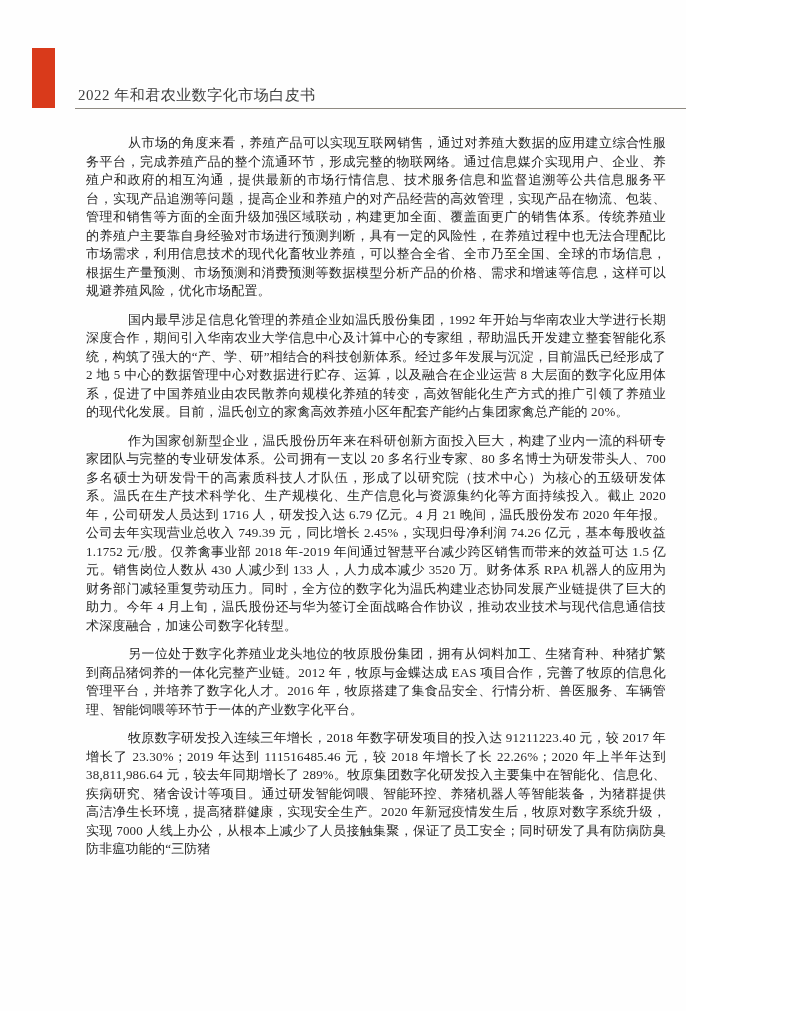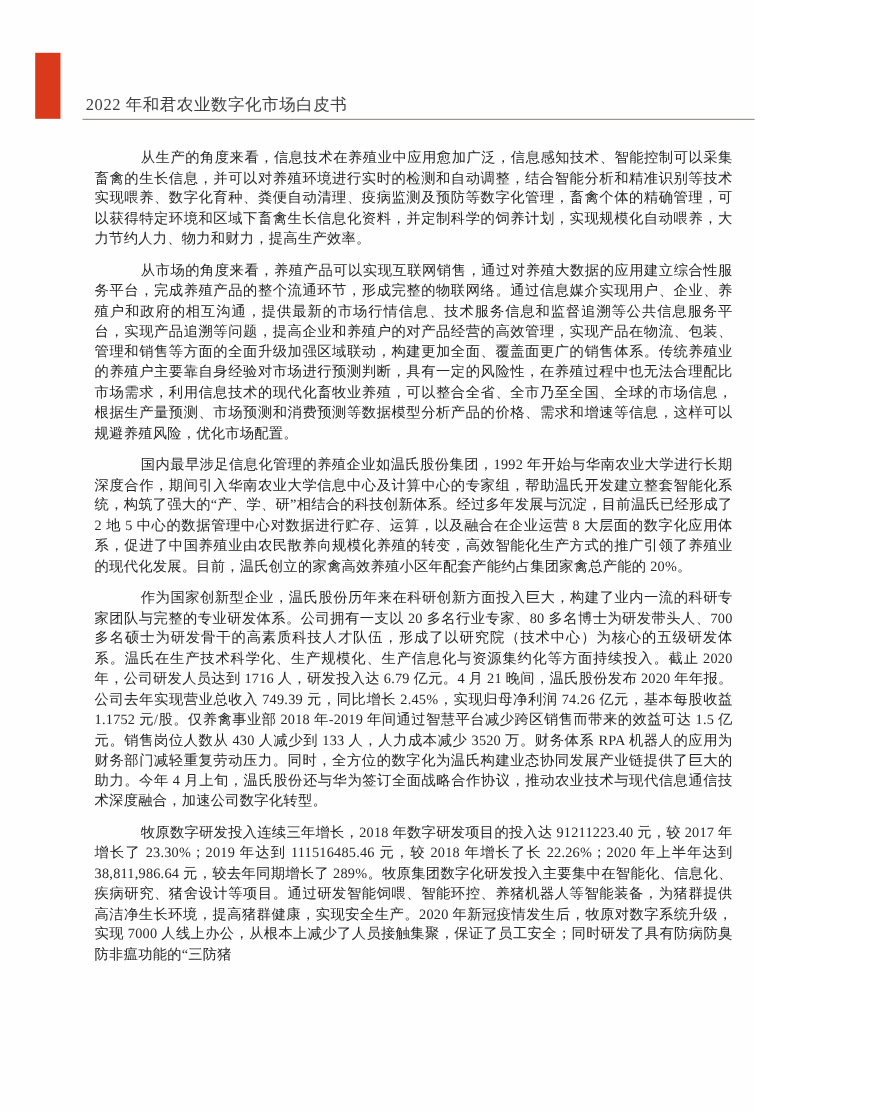--- a/index.html
+++ b/index.html
@@ -62,19 +62,19 @@
 <body>
 
 <div class="page">
   <div class="accent-bar"></div>
 
   <div class="doc-header-title">2022 年和君农业数字化市场白皮书</div>
 
   <div class="doc-header-rule"></div>
 
   <div class="doc-body">
-    <p>从生产的角度来看，信息技术在养殖业中应用愈加广泛，信息感知技术、智能控制可以采集畜禽的生长信息，并可以对养殖环境进行实时的检测和自动调整，结合智能分析和精准识别等技术实现喂养、数字化育种、粪便自动清理、疫病监测及预防等数字化管理，畜禽个体的精确管理，可以获得特定环境和区域下畜禽生长信息化资料，并定制科学的饲养计划，实现规模化自动喂养，大力节约人力、物力和财力，提高生产效率。</p>
     <p>从市场的角度来看，养殖产品可以实现互联网销售，通过对养殖大数据的应用建立综合性服务平台，完成养殖产品的整个流通环节，形成完整的物联网络。通过信息媒介实现用户、企业、养殖户和政府的相互沟通，提供最新的市场行情信息、技术服务信息和监督追溯等公共信息服务平台，实现产品追溯等问题，提高企业和养殖户的对产品经营的高效管理，实现产品在物流、包装、管理和销售等方面的全面升级加强区域联动，构建更加全面、覆盖面更广的销售体系。传统养殖业的养殖户主要靠自身经验对市场进行预测判断，具有一定的风险性，在养殖过程中也无法合理配比市场需求，利用信息技术的现代化畜牧业养殖，可以整合全省、全市乃至全国、全球的市场信息，根据生产量预测、市场预测和消费预测等数据模型分析产品的价格、需求和增速等信息，这样可以规避养殖风险，优化市场配置。</p>
     <p>国内最早涉足信息化管理的养殖企业如温氏股份集团，1992 年开始与华南农业大学进行长期深度合作，期间引入华南农业大学信息中心及计算中心的专家组，帮助温氏开发建立整套智能化系统，构筑了强大的“产、学、研”相结合的科技创新体系。经过多年发展与沉淀，目前温氏已经形成了 2 地 5 中心的数据管理中心对数据进行贮存、运算，以及融合在企业运营 8 大层面的数字化应用体系，促进了中国养殖业由农民散养向规模化养殖的转变，高效智能化生产方式的推广引领了养殖业的现代化发展。目前，温氏创立的家禽高效养殖小区年配套产能约占集团家禽总产能的 20%。</p>
     <p>作为国家创新型企业，温氏股份历年来在科研创新方面投入巨大，构建了业内一流的科研专家团队与完整的专业研发体系。公司拥有一支以 20 多名行业专家、80 多名博士为研发带头人、700 多名硕士为研发骨干的高素质科技人才队伍，形成了以研究院（技术中心）为核心的五级研发体系。温氏在生产技术科学化、生产规模化、生产信息化与资源集约化等方面持续投入。截止 2020 年，公司研发人员达到 1716 人，研发投入达 6.79 亿元。4 月 21 晚间，温氏股份发布 2020 年年报。公司去年实现营业总收入 749.39 元，同比增长 2.45%，实现归母净利润 74.26 亿元，基本每股收益 1.1752 元/股。仅养禽事业部 2018 年-2019 年间通过智慧平台减少跨区销售而带来的效益可达 1.5 亿元。销售岗位人数从 430 人减少到 133 人，人力成本减少 3520 万。财务体系 RPA 机器人的应用为财务部门减轻重复劳动压力。同时，全方位的数字化为温氏构建业态协同发展产业链提供了巨大的助力。今年 4 月上旬，温氏股份还与华为签订全面战略合作协议，推动农业技术与现代信息通信技术深度融合，加速公司数字化转型。</p>
+    <p>另一位处于数字化养殖业龙头地位的牧原股份集团，拥有从饲料加工、生猪育种、种猪扩繁到商品猪饲养的一体化完整产业链。2012 年，牧原与金蝶达成 EAS 项目合作，完善了牧原的信息化管理平台，并培养了数字化人才。2016 年，牧原搭建了集食品安全、行情分析、兽医服务、车辆管理、智能饲喂等环节于一体的产业数字化平台。</p>
     <p>牧原数字研发投入连续三年增长，2018 年数字研发项目的投入达 91211223.40 元，较 2017 年增长了 23.30%；2019 年达到 111516485.46 元，较 2018 年增长了长 22.26%；2020 年上半年达到 38,811,986.64 元，较去年同期增长了 289%。牧原集团数字化研发投入主要集中在智能化、信息化、疾病研究、猪舍设计等项目。通过研发智能饲喂、智能环控、养猪机器人等智能装备，为猪群提供高洁净生长环境，提高猪群健康，实现安全生产。2020 年新冠疫情发生后，牧原对数字系统升级，实现 7000 人线上办公，从根本上减少了人员接触集聚，保证了员工安全；同时研发了具有防病防臭防非瘟功能的“三防猪</p>
   </div>
 </div>
 
 </body></html>

